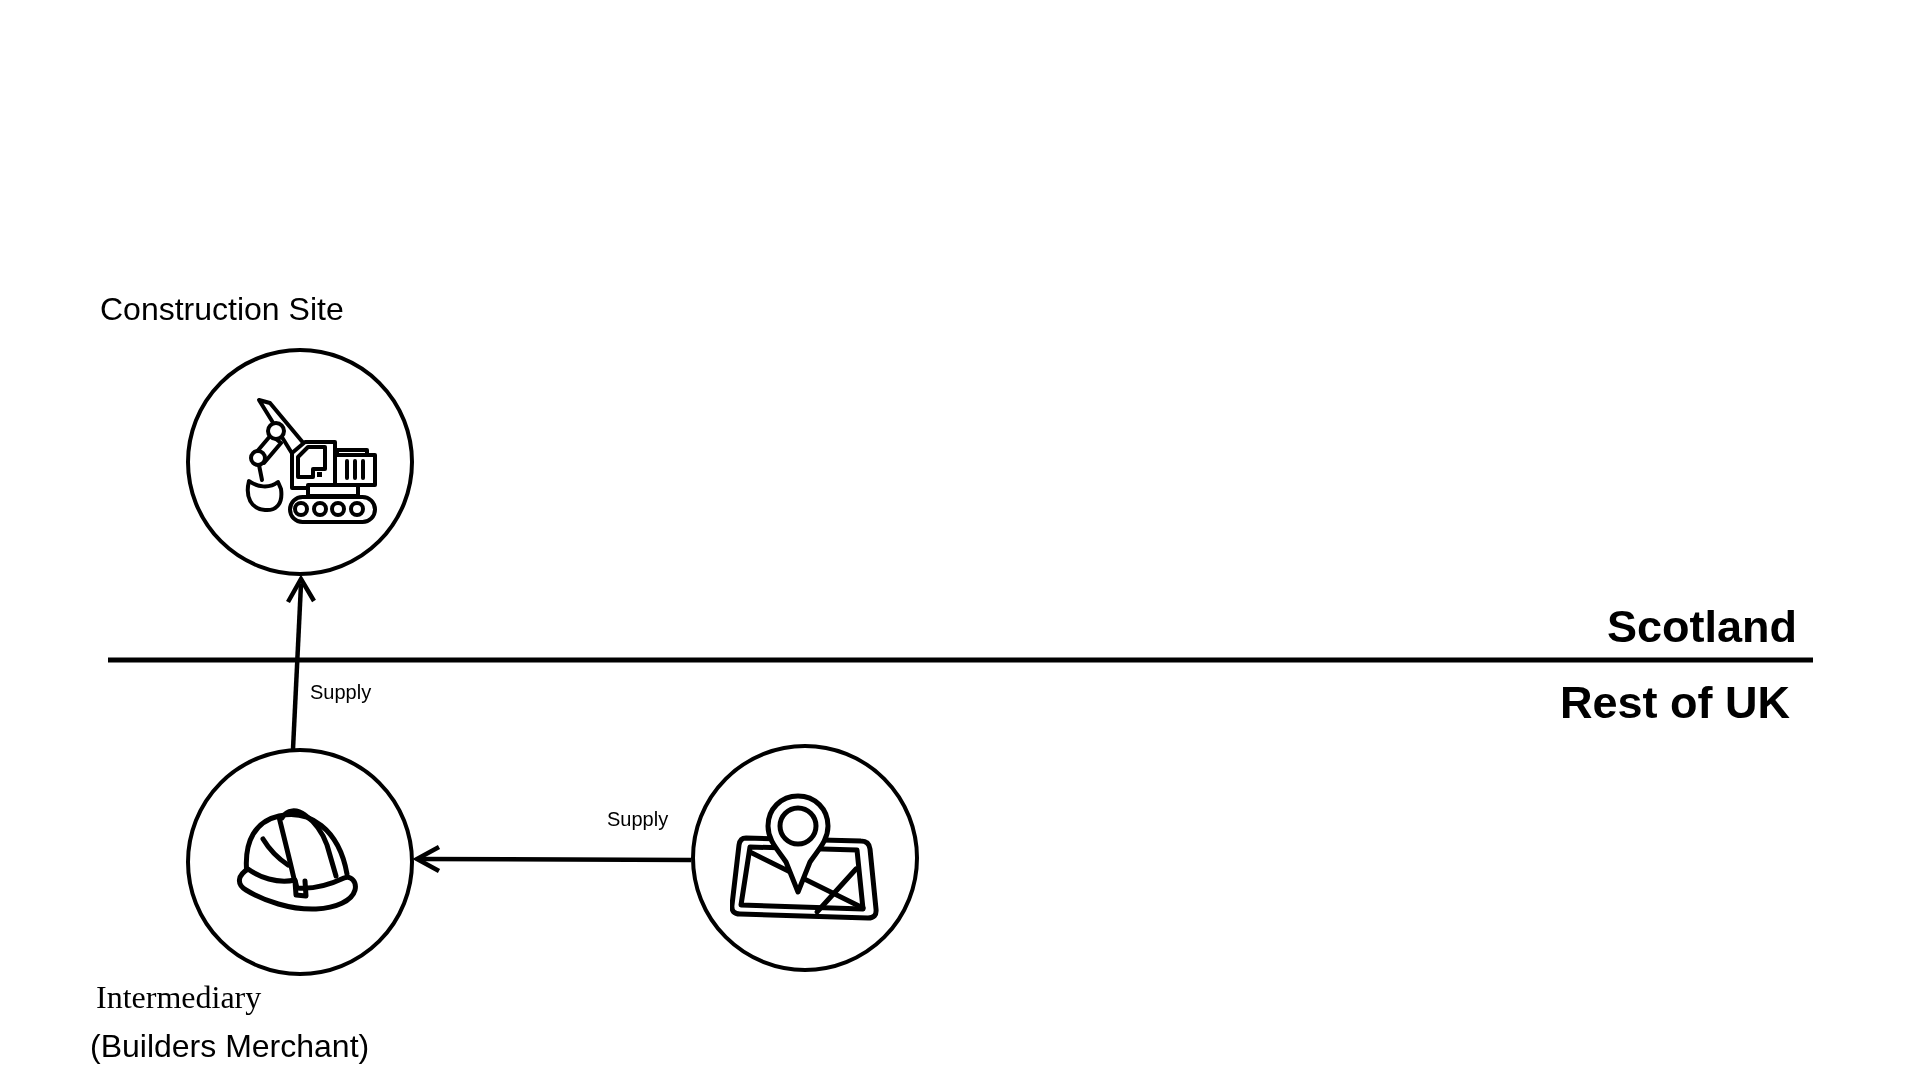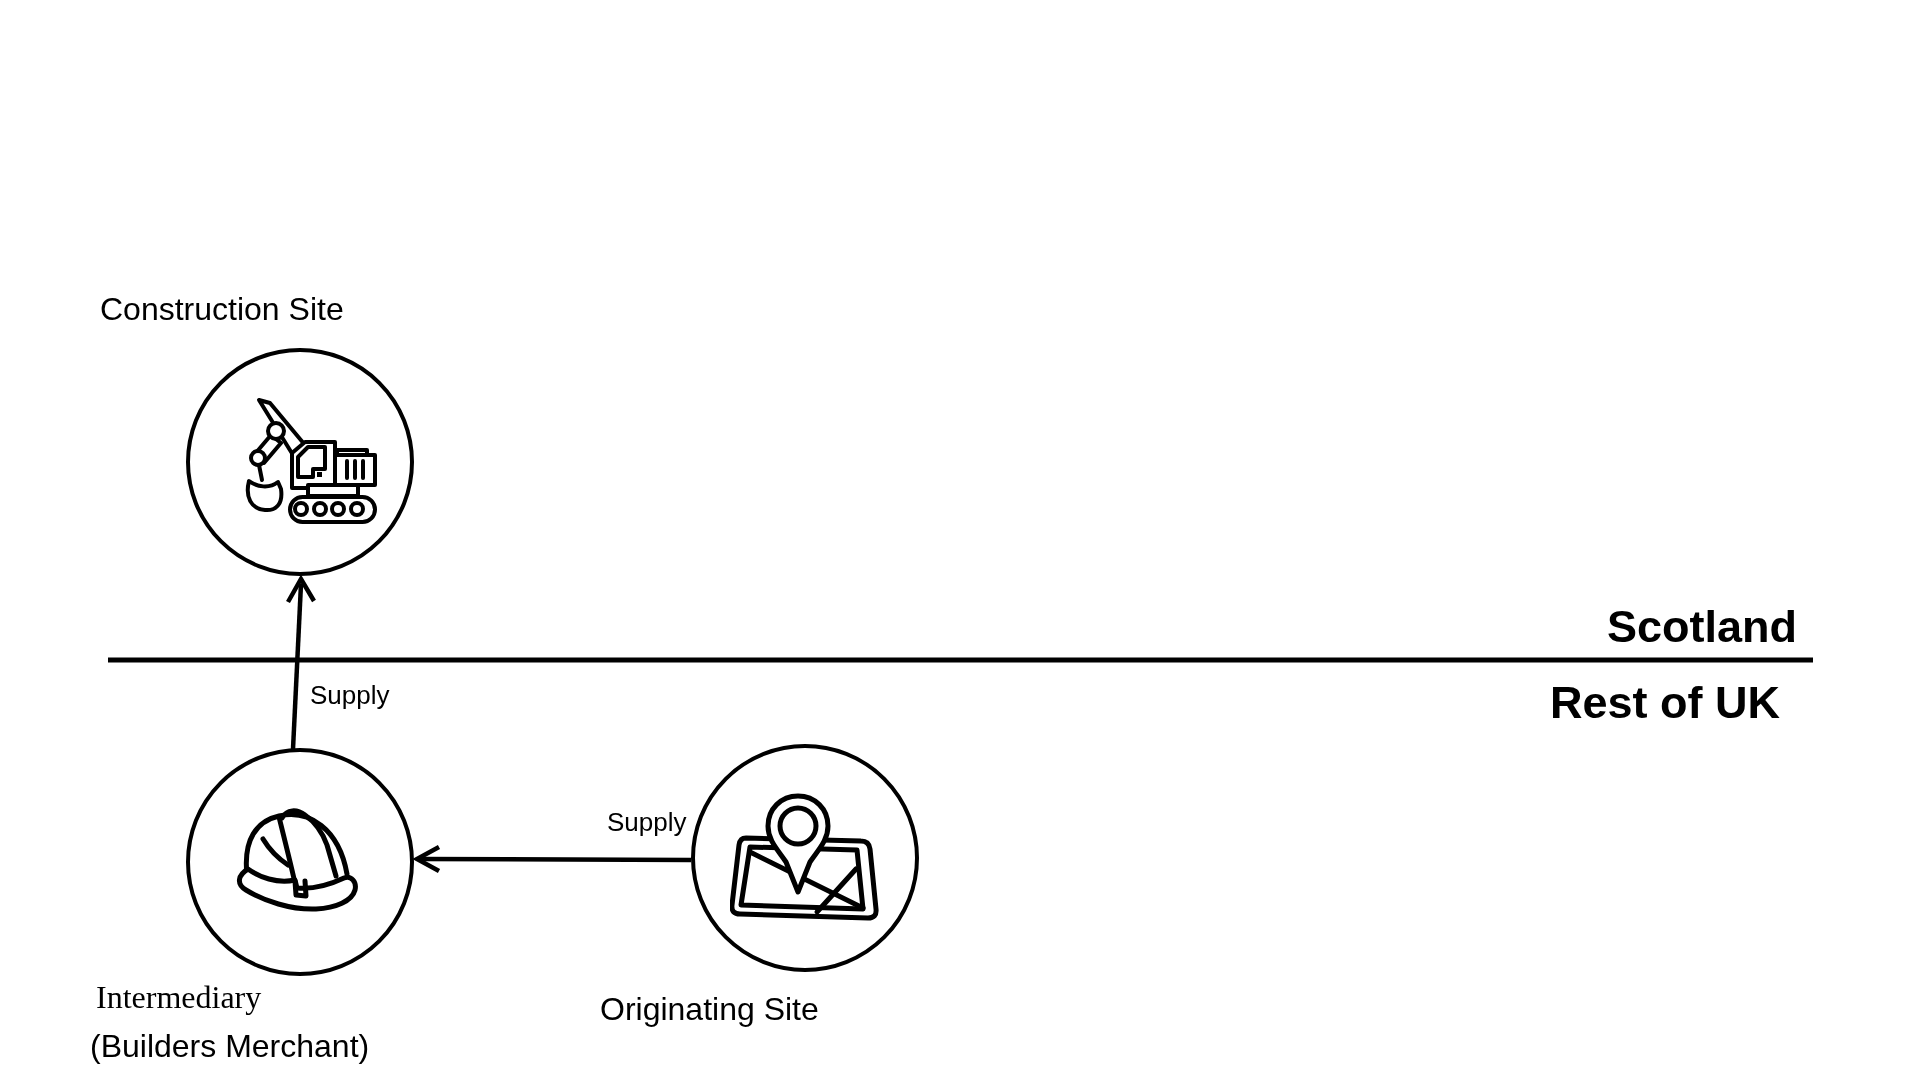--- a/index.html
+++ b/index.html
@@ -44,21 +44,21 @@
   .node-label {
     font-size: 32px;
     width: 400px;
   }
   .region-label {
     font-size: 45px;
     font-weight: bold;
     text-align: right;
   }
   .edge-label {
-    font-size: 26px;
+    font-size: 20px;
   }
   .icon-nudge-right { position: relative; left: 12px; top: -2px; }
 </style>
 </head>
 <body>
 
 <div class="canvas">
 
   <svg class="overlay" viewBox="0 0 1920 1080" fill="none" stroke="#000000">
     <g>
@@ -68,21 +68,21 @@
       <line x1="293" y1="749" x2="301" y2="584"></line>
       <polyline points="288,602 301,579 314,601"></polyline>
     </g>
     <g stroke-width="4.5">
       <line x1="691" y1="860" x2="421" y2="859"></line>
       <polyline points="439,847 417,859 439,871"></polyline>
     </g>
   </svg>
 
   <div class="lbl region-label" style="top:601px; right:123px;margin-left:43px;">Scotland</div>
-  <div class="lbl region-label" style="top:677px; right:140px;">Rest of UK</div>
+  <div class="lbl region-label" style="top:677px; right:130px;">Rest of UK</div>
 
   <div class="lbl node-label" style="left:100px; top:291px;">Construction Site</div>
   <div class="node" style="left:186px; top:348px;">
     <svg class="icon-nudge-right" width="135" height="127" viewBox="0 0 135 127" fill="none" stroke="#000000" stroke-width="4" stroke-linejoin="round" stroke-linecap="round">
 
       <polygon points="14,3 25,6 60,48 48,58" fill="#ffffff"></polygon>
 
       <polygon points="26,38 36,46 19,66 9,58" fill="#ffffff"></polygon>
       <circle cx="31" cy="34" r="8" fill="#ffffff"></circle>
       <circle cx="13" cy="61" r="7" fill="#ffffff"></circle>
@@ -134,18 +134,17 @@
       <path d="M16,45 L131,48 Q139,48 140,56 L146,116 Q147,125 138,125 L10,121 Q1,121 2,112 L9,52 Q10,45 16,45 Z" fill="#ffffff"></path>
       <path d="M20,54 L127,57 L133,116 L11,112 Z"></path>
 
       <line x1="20" y1="59" x2="133" y2="115"></line>
       <line x1="126" y1="76" x2="87" y2="119"></line>
 
       <path d="M68,3 C51,3 38,16 38,33 C38,47 47,56 56,69 L68,99 L80,69 C89,56 98,47 98,33 C98,16 85,3 68,3 Z" fill="#ffffff"></path>
       <circle cx="68" cy="33" r="18" fill="#ffffff"></circle>
     </svg>
   </div>
-  <div class="lbl node-label" style="left:600px; top:991px;">Originating Site</div>
 
   <div class="lbl edge-label" style="left:310px; top:681px;">Supply</div>
   <div class="lbl edge-label" style="left:607px; top:808px;">Supply</div>
 
 </div>
 
 </body></html>

